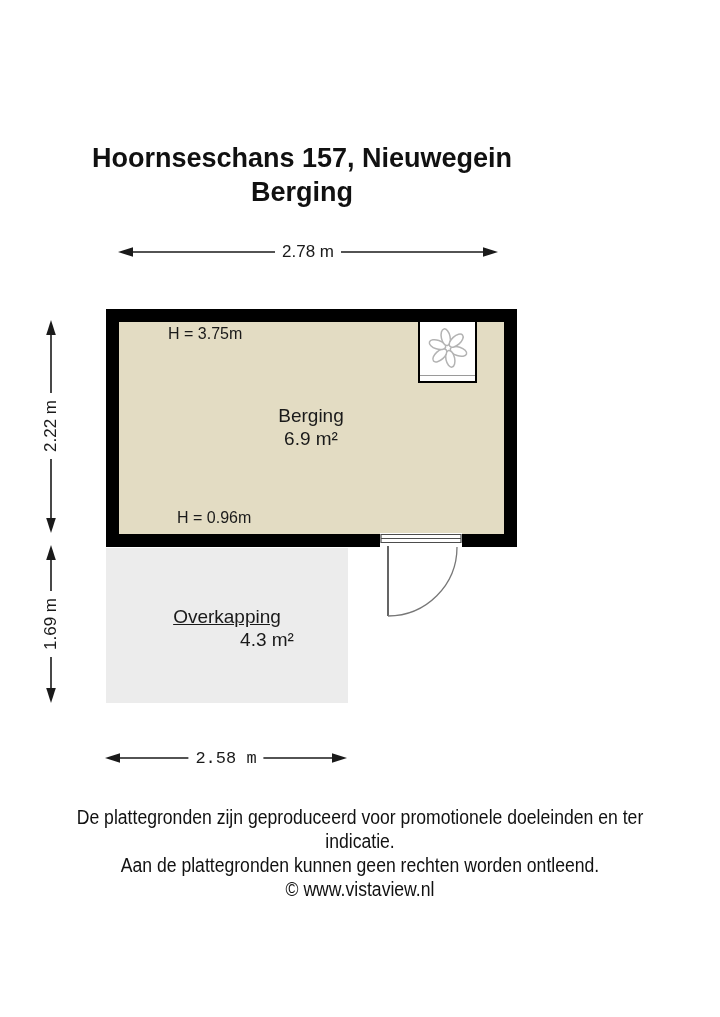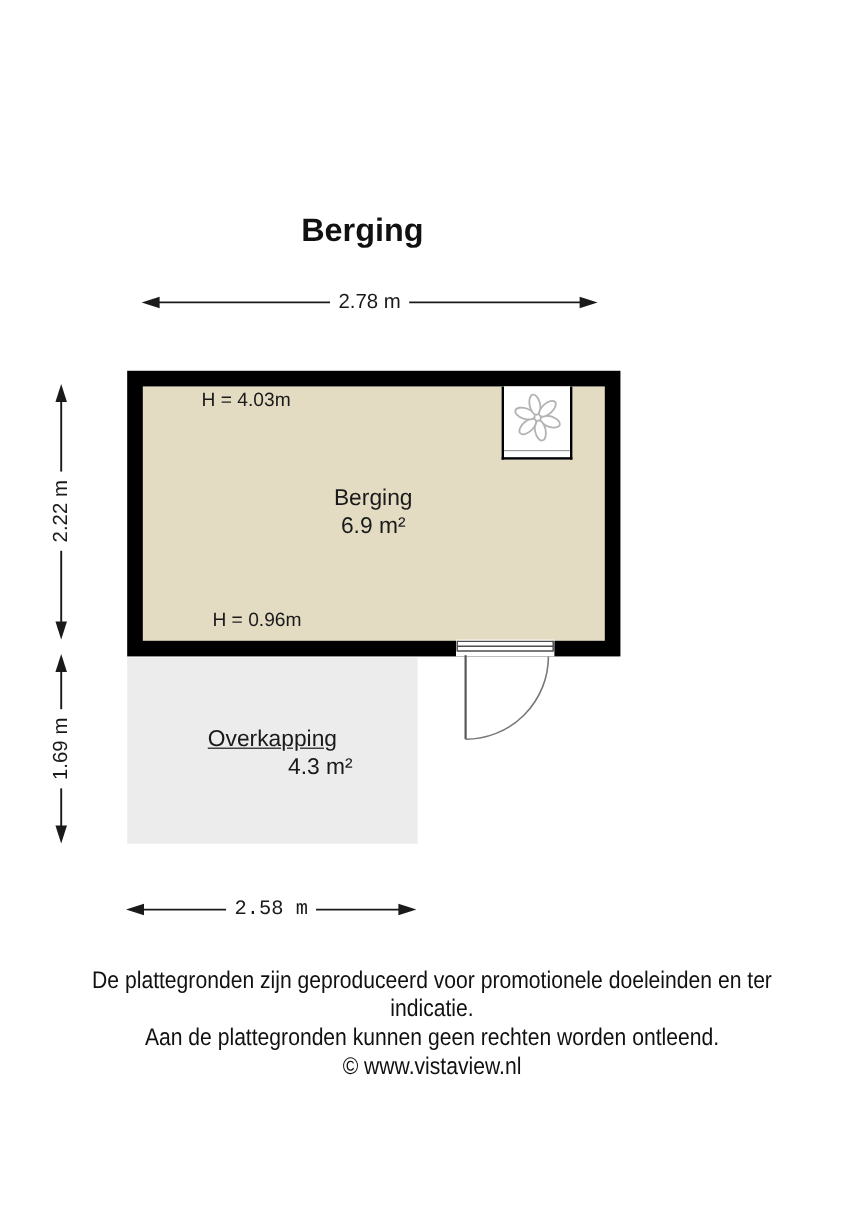--- a/index.html
+++ b/index.html
@@ -41,20 +41,21 @@
   #footer{
     left:0;right:0;top:805px;text-align:center;font-size:20px;line-height:24px;
     transform:scaleX(0.88);transform-origin:50% 0;color:#111;z-index:6;
   }
 </style>
 </head>
 <body>
 
 <div id="page">
 
+  <div class="abs title-line nowrap ctr" style="left:302px;top:143px;">Hoornseschans 157, Nieuwegein</div>
   <div class="abs title-line nowrap ctr" style="left:302px;top:177px;">Berging</div>
 
   <div class="abs" id="room-berging"></div>
 
   <div class="abs" id="area-overkapping"></div>
 
   <div class="abs" id="boiler-box">
     <div class="unit-line"></div>
     <svg width="46" height="46" viewBox="0 0 46 46" style="position:absolute;left:5px;top:3px;">
       <g transform="translate(23,23) rotate(18)" fill="#ffffff" stroke="#b3b3b3" stroke-width="1.5">
@@ -105,21 +106,21 @@
 
     <line x1="388" y1="546" x2="388" y2="616" stroke="#555555" stroke-width="1.8"></line>
     <path d="M 388 616 A 69 69 0 0 0 457 547" fill="none" stroke="#777777" stroke-width="1.3"></path>
   </svg>
 
   <div class="abs dim-label horiz nowrap" style="left:308px;top:252px;">2.78 m</div>
   <div class="abs dim-label vert nowrap" style="left:51px;top:426px;">2.22 m</div>
   <div class="abs dim-label vert nowrap" style="left:51px;top:624px;">1.69 m</div>
   <div class="abs dim-label horiz nowrap" style="left:226px;top:758px;font-family:Liberation Mono, monospace;">2.58 m</div>
 
-  <div class="abs h-label nowrap" style="left:168px;top:325px;">H = 4.03m</div>
+  <div class="abs h-label nowrap" style="left:168px;top:325px;">H = 3.75m</div>
   <div class="abs h-label nowrap" style="left:177px;top:509px;">H = 0.96m</div>
 
   <div class="abs room-label nowrap ctr" style="left:311px;top:405px;">Berging</div>
   <div class="abs room-label nowrap ctr" style="left:311px;top:428px;">6.9 m²</div>
 
   <div class="abs room-label nowrap ctr" style="left:227px;top:606px;text-decoration:underline;">Overkapping</div>
   <div class="abs room-label nowrap ctr" style="left:227px;top:629px;margin-left:40px;">4.3 m²</div>
 
   <div class="abs" id="footer">
     <div>De plattegronden zijn geproduceerd voor promotionele doeleinden en ter indicatie.</div>

